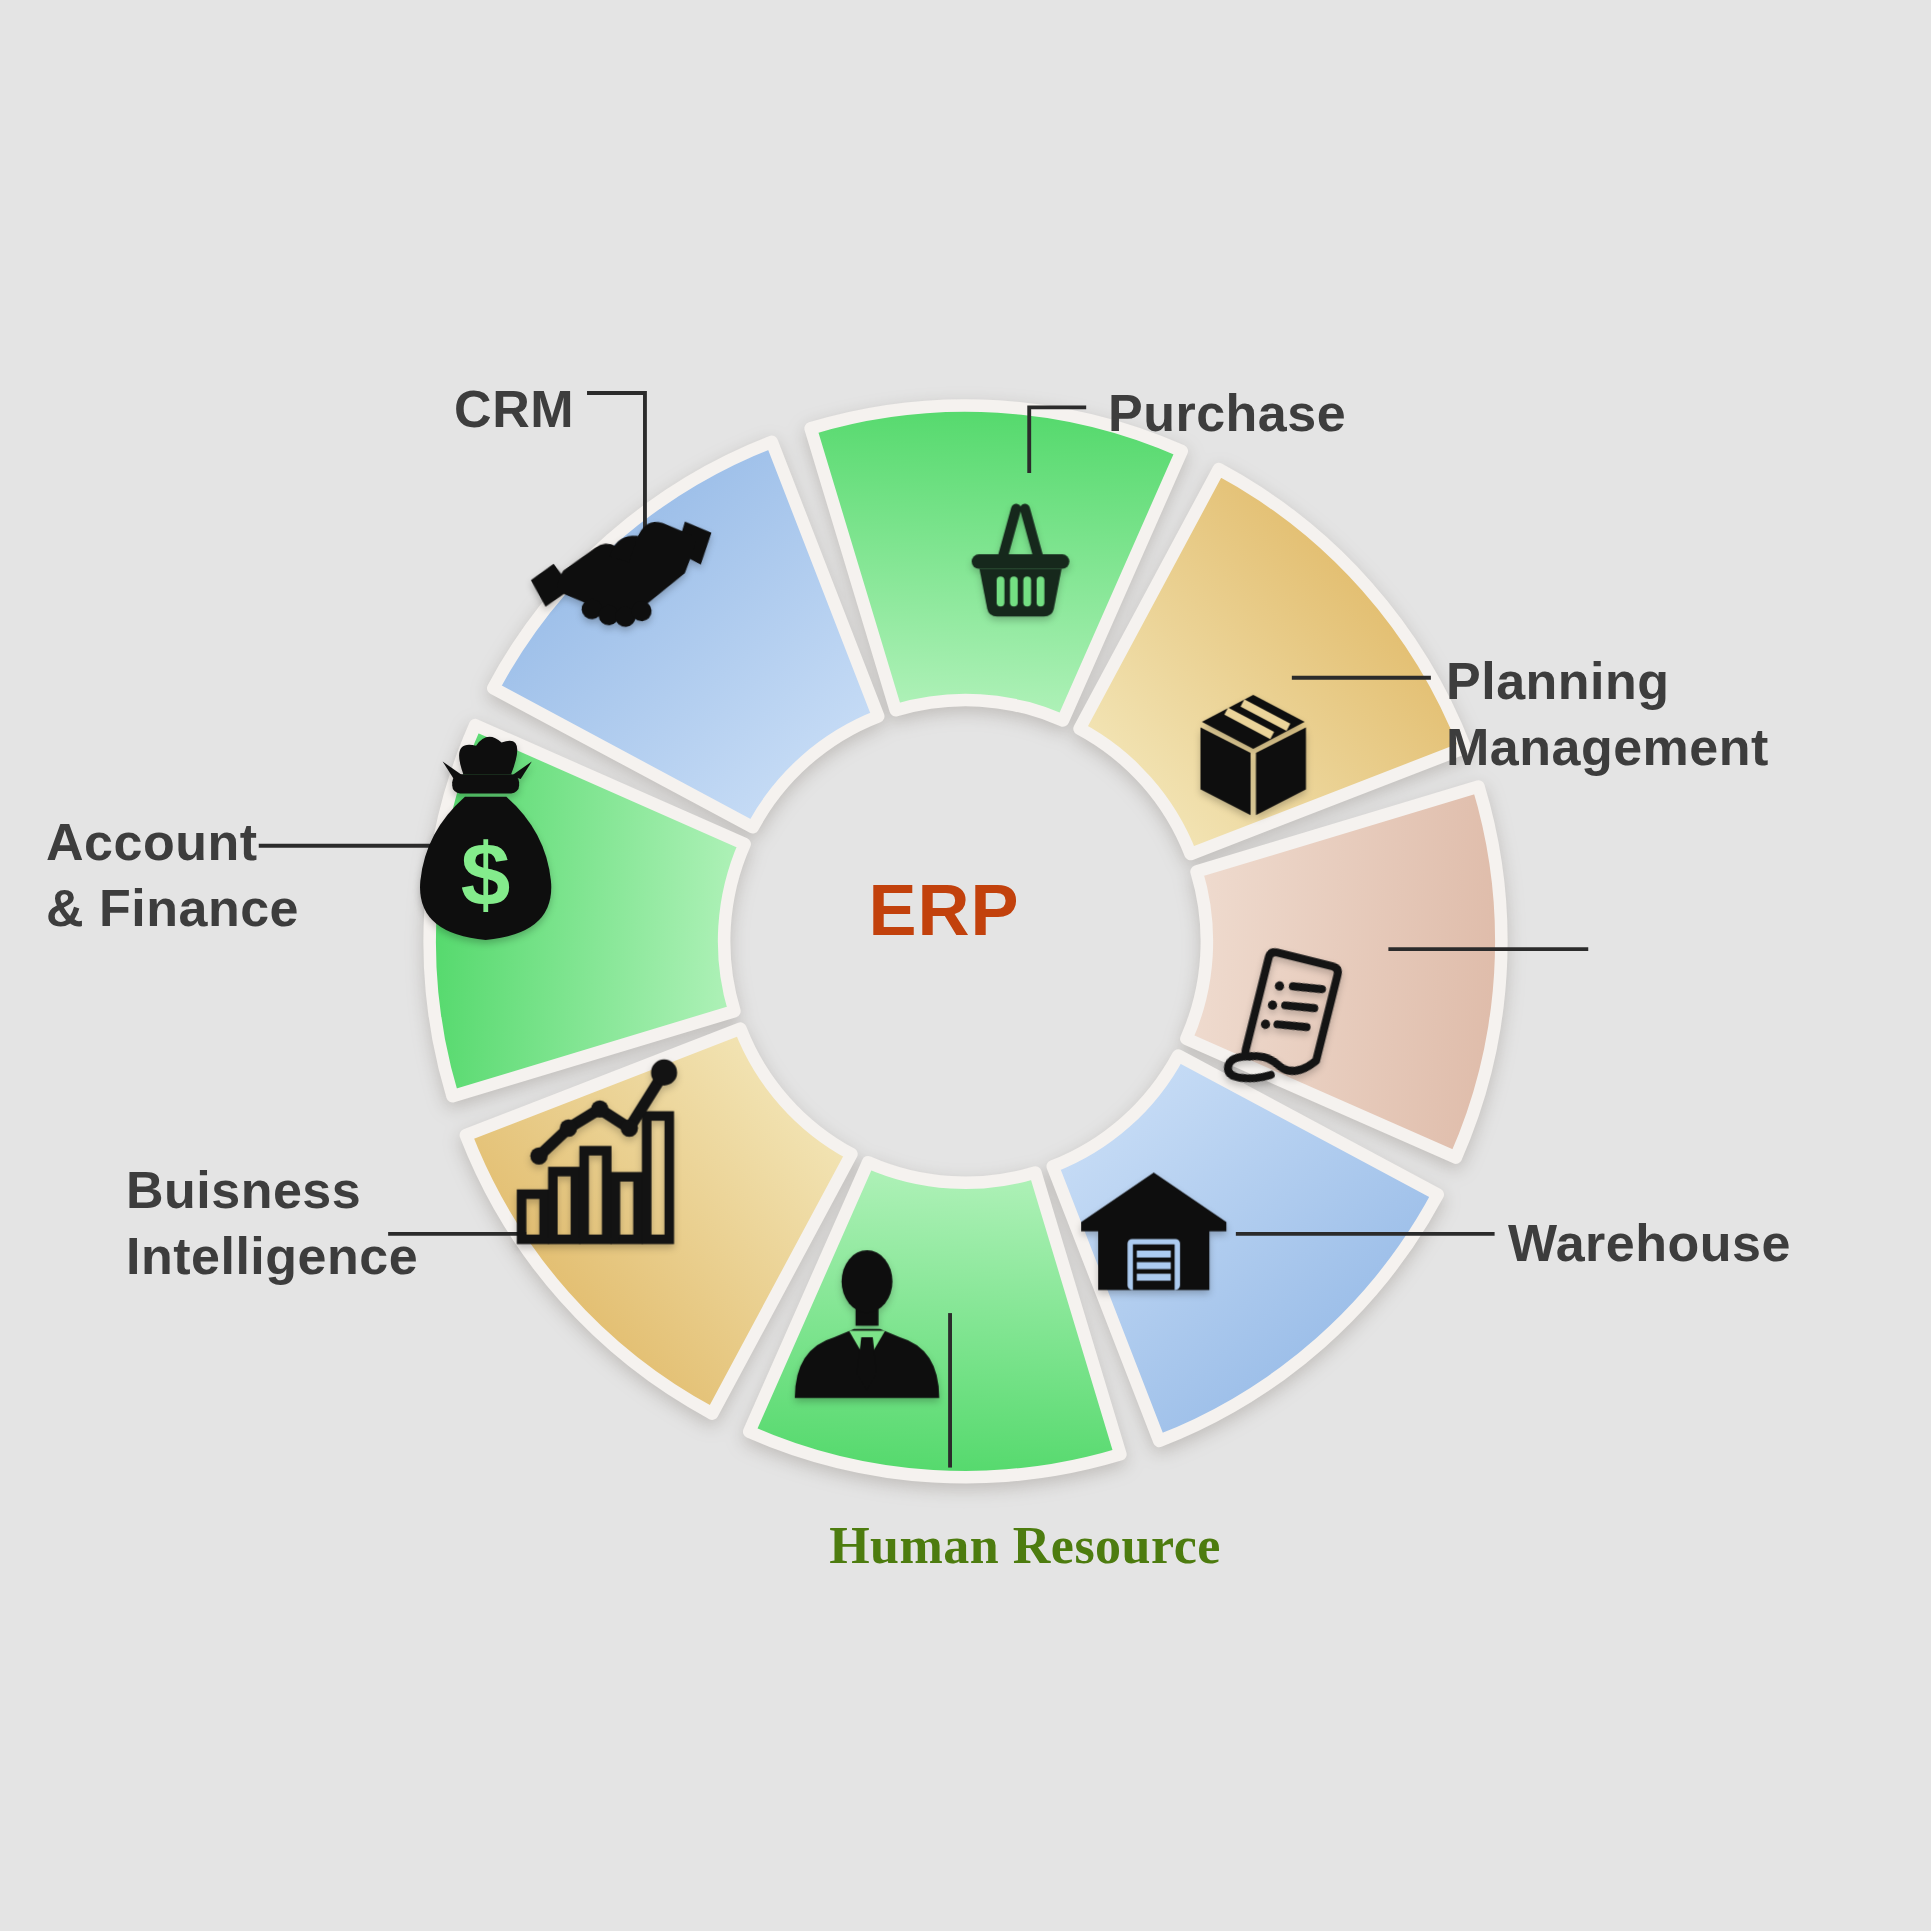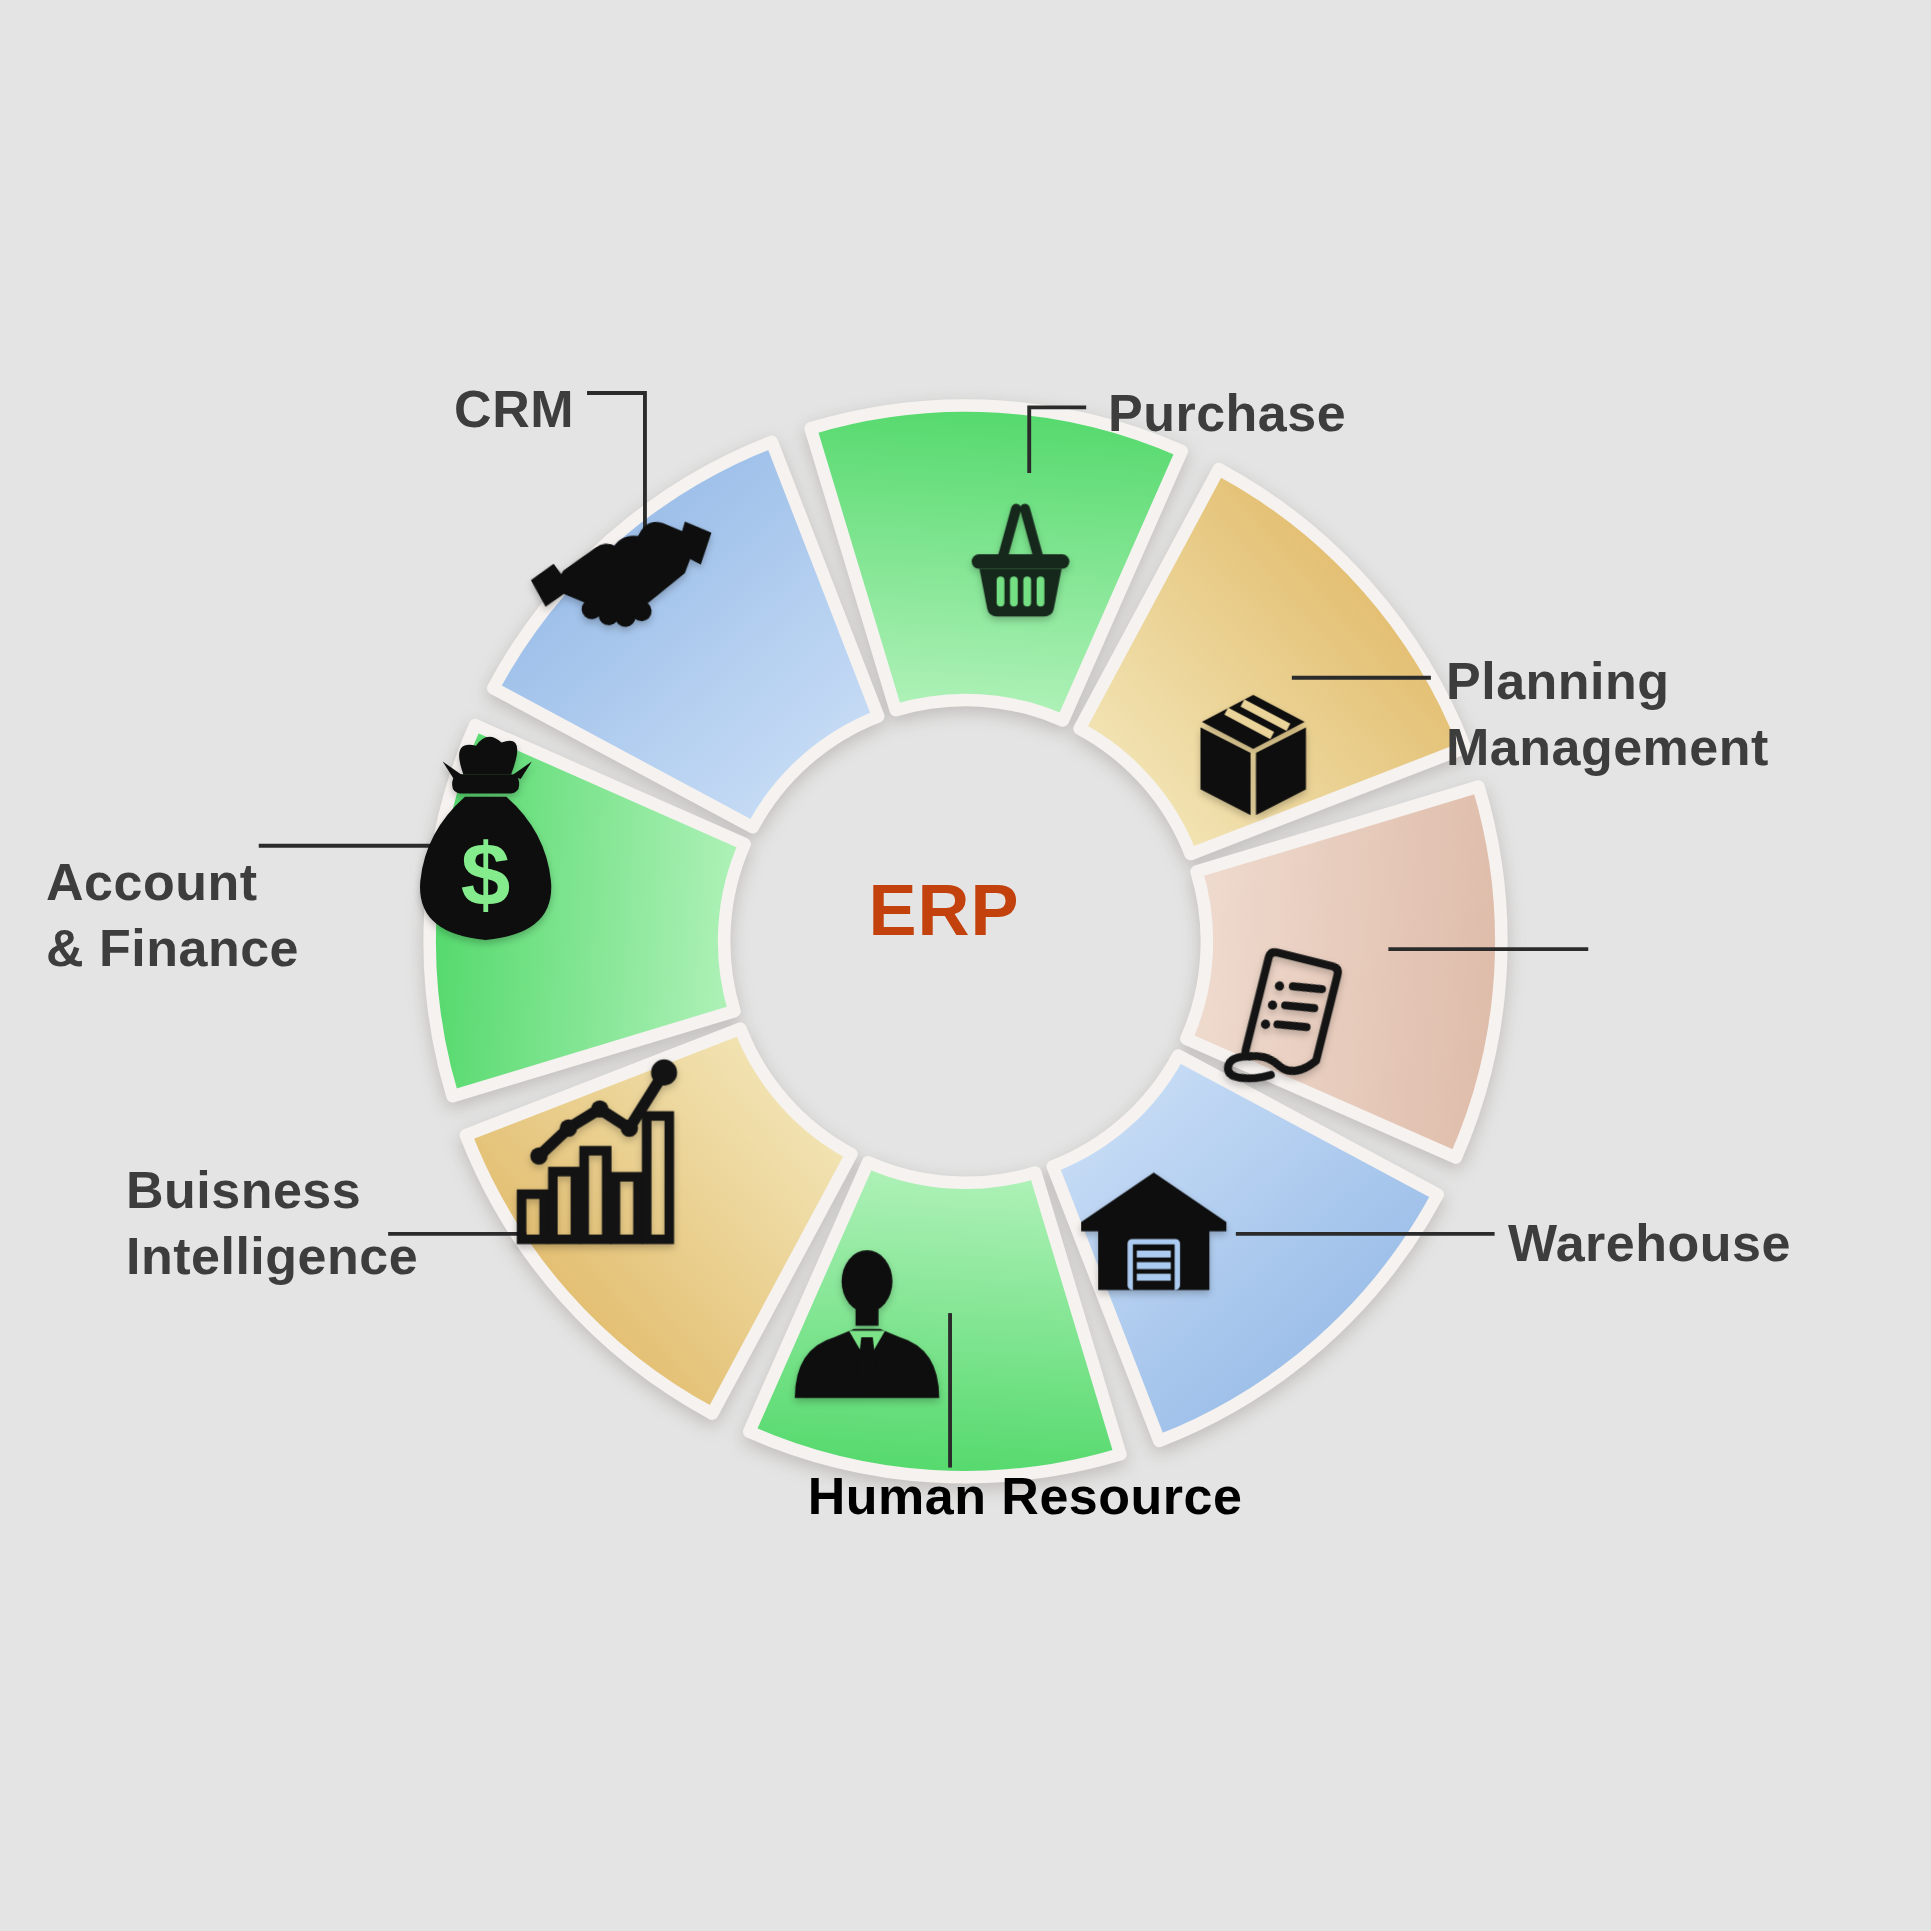--- a/index.html
+++ b/index.html
@@ -192,20 +192,20 @@
     </g>
   </svg>
 
   <div class="erp-title">ERP</div>
 
   <div class="seg-label align-right" style="right: 1357px; top: 409px; color: rgb(61, 61, 61);">CRM</div>
   <div class="seg-label" style="left: 1108px; top: 413px; color: rgb(61, 61, 61);">Purchase</div>
   <div class="seg-label" style="left: 1446px; top: 714px; color: rgb(61, 61, 61);">Planning
 Management</div>
   <div class="seg-label" style="left: 1508px; top: 1243px; color: rgb(61, 61, 61);">Warehouse</div>
-  <div class="seg-label centered" style="left: 1025px; top: 1496px; color: #000000;">Human Resource</div>
+  <div class="seg-label centered" style="left: 1025px; top: 1546px; color: #4d7c0f; font-family: Liberation Serif, serif;">Human Resource</div>
   <div class="seg-label" style="left: 126px; top: 1223px; color: rgb(61, 61, 61);">Buisness
 Intelligence</div>
-  <div class="seg-label" style="left: 46px; top: 875px; color: rgb(61, 61, 61); margin-top: 40px;">Account
+  <div class="seg-label" style="left: 46px; top: 875px; color: rgb(61, 61, 61);">Account
 &amp; Finance</div>
 
 </div>
 
 
 </body></html>

